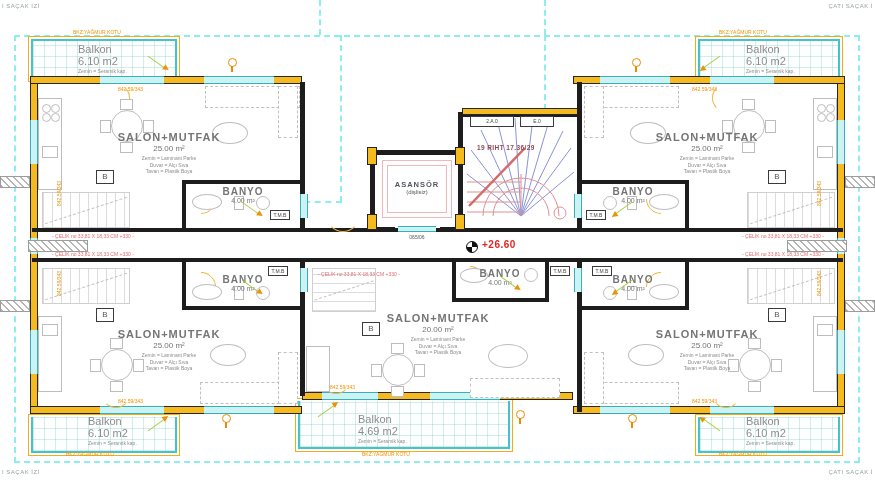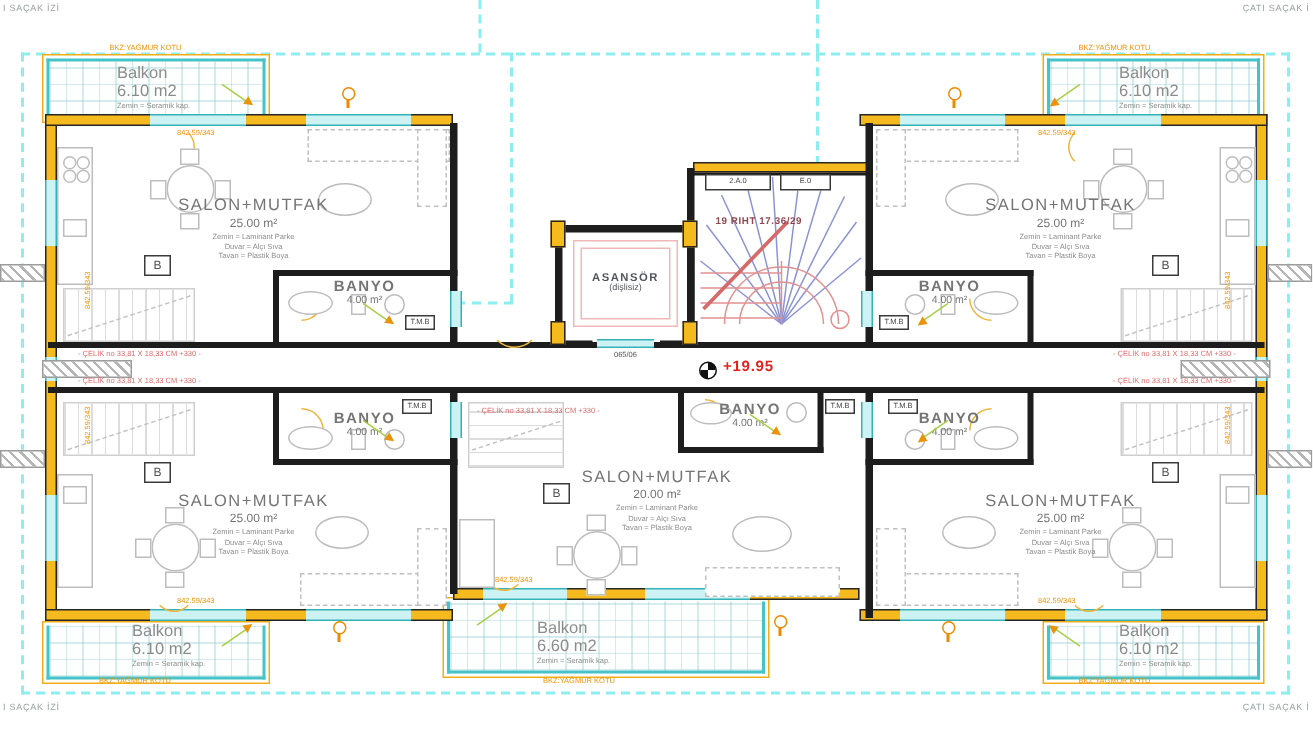--- a/index.html
+++ b/index.html
@@ -12,21 +12,21 @@
   .balc{position:absolute;border:1.5px solid #efae17;box-sizing:border-box;background:#fdffff;}
   .btile{position:absolute;left:2px;top:2px;right:2px;bottom:2px;box-sizing:border-box;
     background-image:repeating-linear-gradient(0deg,rgba(120,190,195,.30) 0 1px,transparent 1px 11px),
                      repeating-linear-gradient(90deg,rgba(120,190,195,.30) 0 1px,transparent 1px 11px);}
   .treads{position:absolute;border:1px solid #cfcfcf;background:repeating-linear-gradient(90deg,#dcdcdc 0 1px,transparent 1px 9px);}
   .treadsv{background:repeating-linear-gradient(0deg,#dcdcdc 0 1px,transparent 1px 9px);}
   .tdiag{position:absolute;left:0;top:50%;width:100%;height:0;border-top:1px dashed #c4c4c4;transform:rotate(-18deg);}
   .hatch{position:absolute;background:repeating-linear-gradient(45deg,#b5b5b5 0 1.5px,#fff 1.5px 5px);border:1px solid #9c9c9c;box-sizing:border-box;}
   .doorarc{position:absolute;border:1.5px solid transparent;border-top-color:#edb53c;border-radius:50%;box-sizing:border-box;}
   .rlbl{position:absolute;text-align:center;color:#757575;}
-  .rname{font-weight:normal;font-size:11px;letter-spacing:1px;}
+  .rname{font-weight:bold;font-size:11px;letter-spacing:1px;}
   .rarea{font-size:8px;margin-top:1px;}
   .rnotes{font-size:5px;color:#8d8d8d;line-height:1.3;margin-top:2px;}
   .blbl{position:absolute;color:#8c8c8c;line-height:1.05;}
   .bname,.barea{font-size:11px;}
   .bnote{font-size:5px;margin-top:2px;color:#8d8d8d;}
   .bylbl{position:absolute;text-align:center;color:#757575;}
   .byname{font-weight:bold;font-size:10px;letter-spacing:1px;text-align:center;}
   .byarea{font-size:7px;}
   .redlbl{position:absolute;font-size:5px;color:#e36b6b;white-space:nowrap;}
   .orglbl{position:absolute;font-size:5px;color:#f29200;white-space:nowrap;}
@@ -156,21 +156,21 @@
       <circle cx="95" cy="95" r="6"></circle>
         <line x1="56" y1="56" x2="56" y2="98"></line>
     </g>
     <line x1="4" y1="88" x2="60" y2="30" stroke="#d46a6a" stroke-width="2.5"></line>
   </svg>
   <div class="stairlbl" style="left:477px;top:144px">19 RIHT 17.36/29</div>
   <div class="tagbox" style="left:470px;top:116px;width:44px;height:11px">2.A.0</div>
   <div class="tagbox" style="left:520px;top:116px;width:34px;height:11px">E.0</div>
 
   <div class="bench" style="left:466px;top:241px"></div>
-  <div class="elevtxt" style="left:482px;top:239px">+19.95</div>
+  <div class="elevtxt" style="left:482px;top:239px">+26.60</div>
 
   <div class="win" style="left:100px;top:76px;width:64px;height:8px"></div>
   <div class="win" style="left:204px;top:76px;width:70px;height:8px"></div>
   <div class="win" style="left:710px;top:76px;width:64px;height:8px"></div>
   <div class="win" style="left:600px;top:76px;width:70px;height:8px"></div>
   <div class="win" style="left:100px;top:406px;width:64px;height:8px"></div>
   <div class="win" style="left:204px;top:406px;width:70px;height:8px"></div>
   <div class="win" style="left:710px;top:406px;width:64px;height:8px"></div>
   <div class="win" style="left:600px;top:406px;width:70px;height:8px"></div>
   <div class="win" style="left:322px;top:392px;width:56px;height:8px"></div>
@@ -351,21 +351,21 @@
       <div class="barea">6.10 m2</div>
       <div class="bnote">Zemin = Seramik kap.</div>
   </div>
   <div class="blbl" style="left:88px;top:416px">
     <div class="bname">Balkon</div>
       <div class="barea">6.10 m2</div>
       <div class="bnote">Zemin = Seramik kap.</div>
   </div>
   <div class="blbl" style="left:358px;top:414px">
     <div class="bname">Balkon</div>
-      <div class="barea">6.60 m2</div>
+      <div class="barea">4.69 m2</div>
       <div class="bnote">Zemin = Seramik kap.</div>
   </div>
   <div class="blbl" style="left:746px;top:416px">
     <div class="bname">Balkon</div>
       <div class="barea">6.10 m2</div>
       <div class="bnote">Zemin = Seramik kap.</div>
   </div>
 
   <div class="bylbl" style="left:203px;top:186px;width:80px">
     <div class="byname">BANYO</div>

